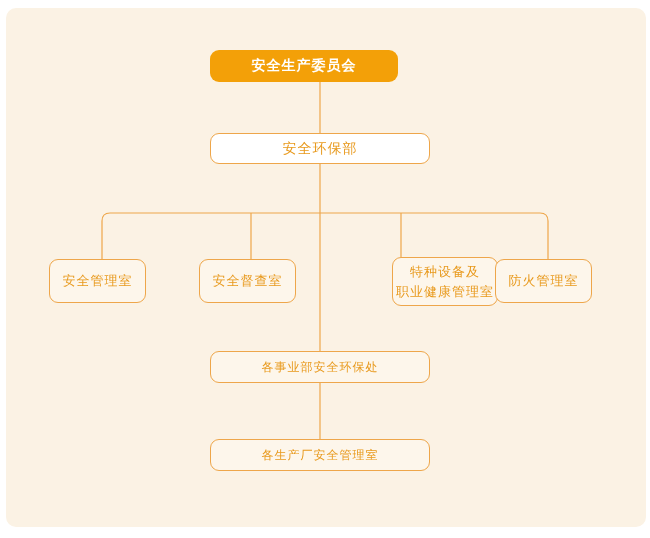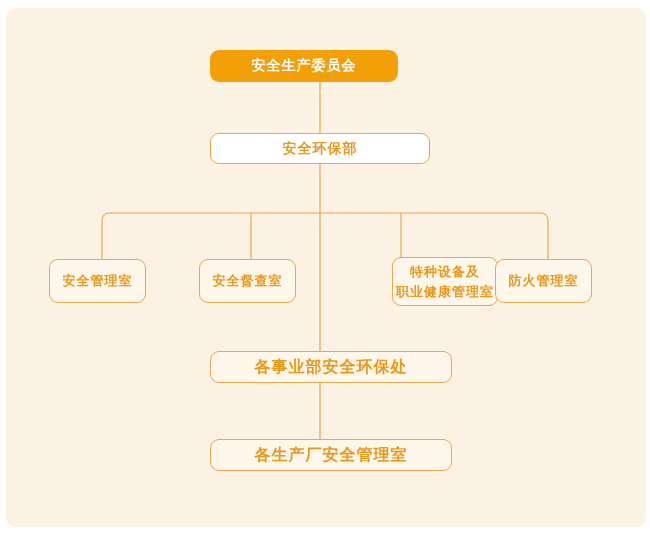--- a/index.html
+++ b/index.html
@@ -25,21 +25,21 @@
     background:var(--panel);
     border-radius:10px;
   }
   svg.connectors{position:absolute;left:0;top:0;width:650px;height:538px;}
   .node{
     position:absolute;
     display:flex;align-items:center;justify-content:center;
     text-align:center;
     border-radius:9px;
     box-sizing:border-box;
-    font-weight:700;
+    font-weight:400;
     color:var(--text-orange);
     letter-spacing:1px;
   }
   .node.root{
     left:210px;top:50px;width:188px;height:32px;
     background:var(--accent);
     color:#FFFFFF;
     font-size:14px;
     font-weight:700;
   }
@@ -60,24 +60,24 @@
     flex-direction:column;
     line-height:20px;
     padding:2px 0;
     margin-left:46px;
   }
   #office-1{left:49px;}
   #office-2{left:199px;}
   #office-3{left:346px;width:106px;}
   #office-4{left:495px;}
   .node.wide-low{
-    left:210px;width:242px;height:32px;
+    left:210px;width:220px;height:32px;
     background:var(--node-fill);
     border:1px solid var(--line);
-    font-size:16px;
+    font-size:12px;
     text-align:center;
   }
   #division-office{top:351px;}
   #plant-office{top:439px;}
 </style>
 </head>
 <body>
 
 <div class="canvas">
   <div class="panel"></div>

